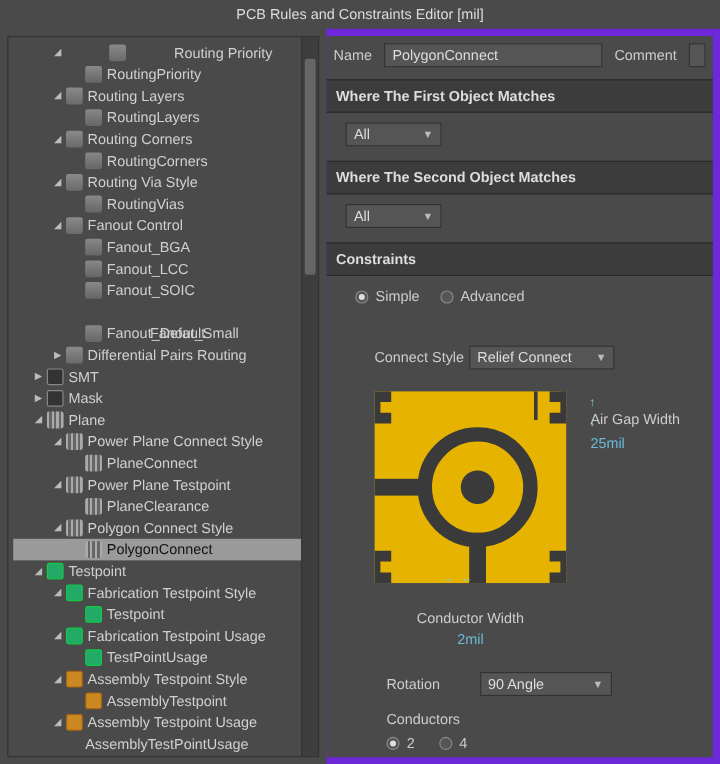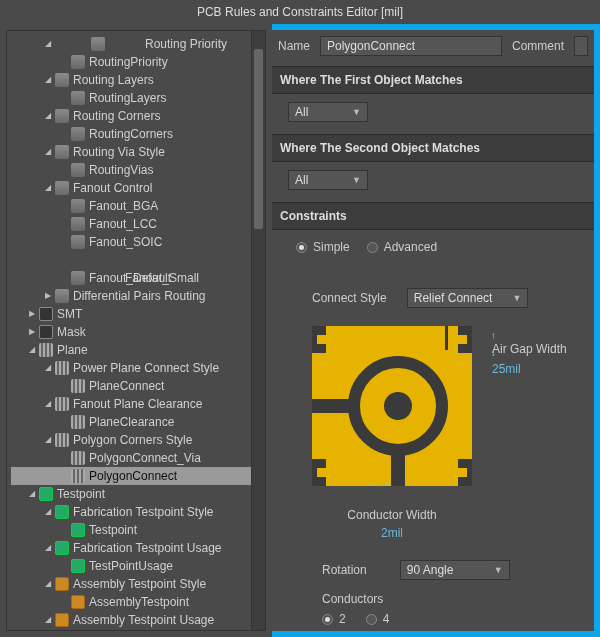--- a/index.html
+++ b/index.html
@@ -91,21 +91,21 @@
   .ikon.tp2     { background: #c82; border:1px solid #a61;}
 
   .divider {
     width: 6px;
     background: #4a4a4a;
     cursor: col-resize;
   }
 
   .props {
     flex: 1;
-    background: #0ea5e9;
+    background: #6d28d9;
     padding: 6px 6px 6px 0;
     overflow: hidden;
   }
   .props-inner {
     background: #4a4a4a;
     height: 100%;
   }
   .field-row {
     display: flex;
     align-items: center;
@@ -150,21 +150,21 @@
     border:1px solid #888; background:#555; position:relative;
     display:inline-block;
   }
   .r-dot.on::after{
     content:""; position:absolute; inset:2px; border-radius:50%;
     background:#e0e0e0;
   }
   .constraints-body {
     padding: 24px 20px 10px 40px;
   }
-  .cs-row { display:flex; align-items:center; gap:20px; margin-bottom:18px; }
+  .cs-row { display:flex; align-items:center; gap:4px; margin-bottom:18px; }
   .preview-wrap { display:flex; align-items:flex-start; gap:20px; }
   .preview {
     width: 160px; height: 160px;
     position: relative;
   }
   .prev-svg { width: 160px; height: 160px; display:block;}
   .dim-right {
     position:absolute; top:4px; right:-24px;
     display:flex; flex-direction:column; align-items:center; gap:6px;
     color:#7aa;
@@ -290,36 +290,31 @@
           <span>Power Plane Connect Style</span>
         </div>
         <div class="row" style="padding-left: 48px;">
           <span class="twisty tw-none">◢</span>
           <span class="ikon grid"></span>
           <span>PlaneConnect</span>
         </div>
         <div class="row" style="padding-left: 32px;">
           <span class="twisty tw-open"></span>
           <span class="ikon grid"></span>
-          <span>Fanout Plane Clearance</span>
+          <span>Power Plane Testpoint</span>
         </div>
         <div class="row" style="padding-left: 48px;">
           <span class="twisty tw-none">◢</span>
           <span class="ikon grid"></span>
           <span>PlaneClearance</span>
         </div>
         <div class="row" style="padding-left: 32px;">
           <span class="twisty tw-open"></span>
           <span class="ikon grid"></span>
-          <span>Polygon Corners Style</span>
-        </div>
-        <div class="row" style="padding-left: 48px;">
-          <span class="twisty tw-none">◢</span>
-          <span class="ikon grid"></span>
-          <span>PolygonConnect_Via</span>
+          <span>Polygon Connect Style</span>
         </div>
         <div class="row selected" style="padding-left: 48px;">
           <span class="twisty tw-none">◢</span>
           <span class="ikon grid"></span>
           <span>PolygonConnect</span>
         </div>
         <div class="row" style="padding-left: 16px;">
           <span class="twisty tw-open"></span>
           <span class="ikon tp"></span>
           <span>Testpoint</span>

